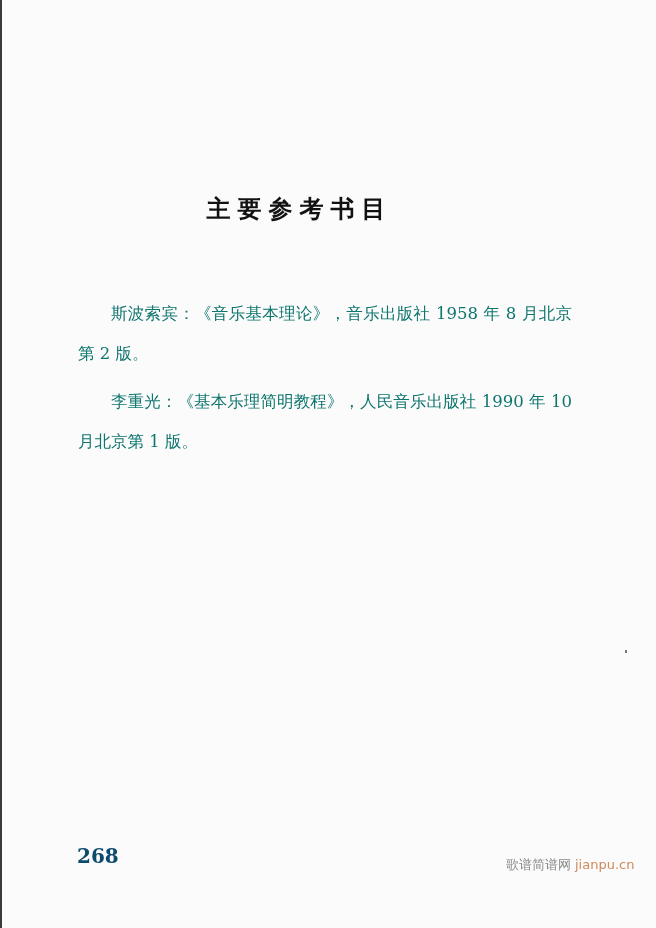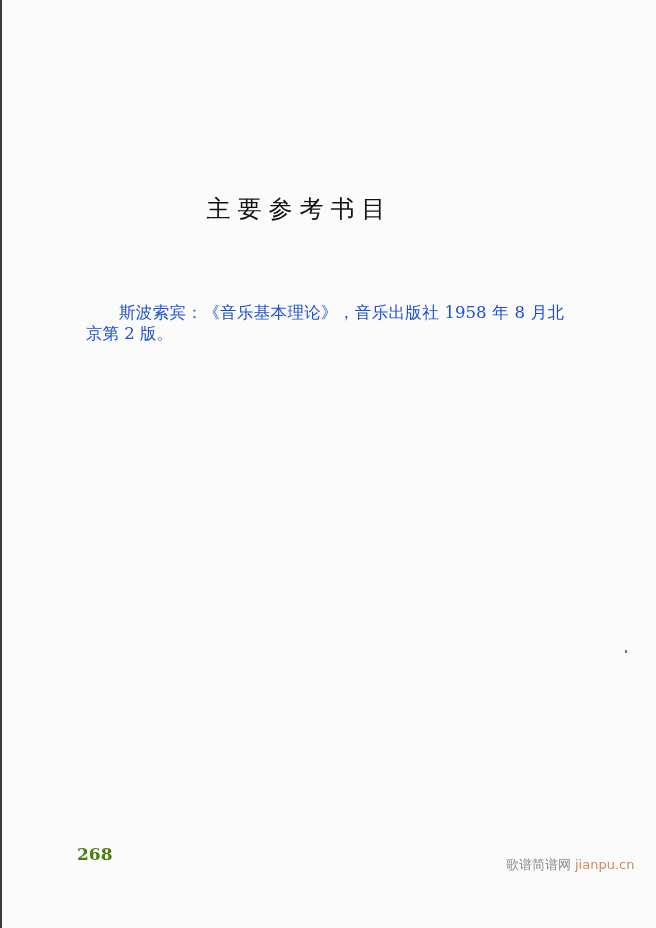--- a/index.html
+++ b/index.html
@@ -24,51 +24,51 @@
       background: #3a3a3a;
     }
     .page-title {
       position: absolute;
       left: 0;
       width: 599px;
       top: 193px;
       text-align: center;
       font-size: 24px;
       letter-spacing: 7px;
-      font-weight: normal;
+      font-weight: bold;
       color: #111;
       margin: 0;
     }
     .bib-list {
       position: absolute;
       left: 70px;
       top: 286px;
       width: 510px;
       margin: 0;
       padding: 0;
       list-style: none;
     }
     .bib-entry {
       font-size: 16.5px;
-      line-height: 21px;
+      line-height: 40px;
       text-indent: 33px;
       text-align: justify;
       text-align-last: left;
-      margin: 16px;
+      margin: 8px;
       padding: 0;
-      color: #1d4ed8;
+      color: #0f766e;
     }
     .bib-entry span { display: inline; }
     .page-number {
       position: absolute;
       left: 77px;
       top: 844px;
-      font-size: 17px;
+      font-size: 20px;
       font-weight: bold;
-      color: #4d7c0f;
+      color: #0c4a6e;
     }
     .watermark {
       position: absolute;
       left: 506px;
       top: 856px;
       font-size: 13px;
       font-family: "DejaVu Sans", "Liberation Sans", sans-serif;
       color: #8a8a8a;
       white-space: nowrap;
     }
@@ -89,20 +89,23 @@
 <body>
 
 <div class="left-edge"></div>
 
 <h1 class="page-title">主要参考书目</h1>
 
 <ul class="bib-list">
   <li class="bib-entry">
     <span>斯波索宾：</span><span>《音乐基本理论》</span><span>，音乐出版社 1958 年 8 月北京第 2 版。</span>
   </li>
+  <li class="bib-entry">
+    <span>李重光：</span><span>《基本乐理简明教程》</span><span>，人民音乐出版社 1990 年 10 月北京第 1 版。</span>
+  </li>
 </ul>
 
 <div class="speck"></div>
 
 <div class="page-number">268</div>
 
 <div class="watermark">
   <span>歌谱简谱网</span><span class="wm-domain">jianpu.cn</span>
 </div>
 

